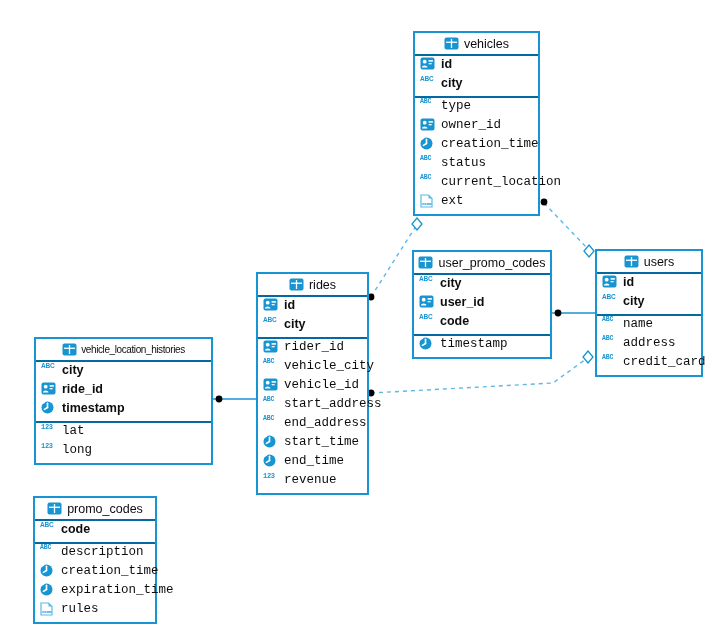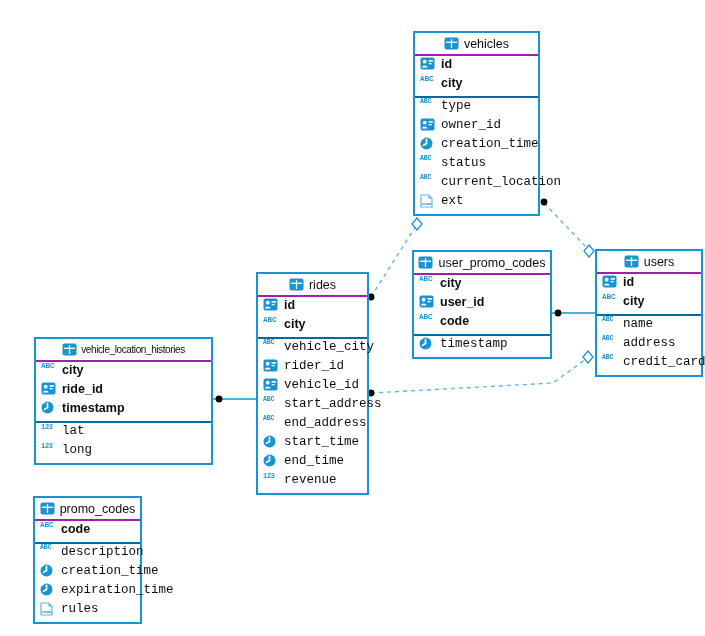--- a/index.html
+++ b/index.html
@@ -4,21 +4,21 @@
 <style>
   html,body{margin:0;padding:0;}
   body{
     width:705px;height:636px;position:relative;background:#ffffff;overflow:hidden;
     font-family:"Liberation Sans","DejaVu Sans",sans-serif;color:#0d0d0d;
   }
   #wires{position:absolute;left:0;top:0;z-index:0;}
   .tbl{position:absolute;z-index:1;background:#fff;border:2px solid #1794d2;box-sizing:border-box;}
   .thead{
     height:21px;display:flex;align-items:center;justify-content:center;gap:5px;
-    font-size:12.5px;border-bottom:2px solid #a21caf;padding:0 4px;white-space:nowrap;
+    font-size:12.5px;border-bottom:2px solid #0369a1;padding:0 4px;white-space:nowrap;
   }
   .thead.tight{font-size:10px;letter-spacing:-0.4px;gap:4px;}
   .sec{padding:1px 0;}
   .col-sec{border-top:2px solid #0369a1;font-family:Liberation Mono, monospace;}
   .row{display:flex;align-items:flex-start;height:19px;padding:0 5px;gap:4px;font-size:12.5px;white-space:nowrap;}
   .row.pk .lbl{font-weight:bold;}
   .icn{flex:0 0 17px;width:17px;display:flex;align-items:center;justify-content:flex-start;}
   .abc{font-size:6.5px;font-weight:bold;color:#1794d2;letter-spacing:-0.2px;line-height:1;}
   .num{font-size:7px;font-weight:bold;color:#1794d2;letter-spacing:-0.3px;line-height:1;}
   svg.ic{display:block;}
@@ -235,30 +235,30 @@
         </span>
       <span class="lbl">id</span>
     </div>
     <div class="row pk">
       <span class="icn abc">ABC</span>
       <span class="lbl">city</span>
     </div>
   </div>
   <div class="sec col-sec">
     <div class="row">
+      <span class="icn">
+          <svg class="ic" width="15" height="13">
+            <use href="#i-id"></use>
+          </svg>
+        </span>
+      <span class="lbl">rider_id</span>
+    </div>
+    <div class="row">
       <span class="icn abc">ABC</span>
       <span class="lbl">vehicle_city</span>
-    </div>
-    <div class="row">
-      <span class="icn">
-          <svg class="ic" width="15" height="13">
-            <use href="#i-id"></use>
-          </svg>
-        </span>
-      <span class="lbl">rider_id</span>
     </div>
     <div class="row">
       <span class="icn">
           <svg class="ic" width="15" height="13">
             <use href="#i-id"></use>
           </svg>
         </span>
       <span class="lbl">vehicle_id</span>
     </div>
     <div class="row">
@@ -328,21 +328,21 @@
       <span class="icn num">123</span>
       <span class="lbl">lat</span>
     </div>
     <div class="row">
       <span class="icn num">123</span>
       <span class="lbl">long</span>
     </div>
   </div>
 </div>
 
-<div class="tbl" style="left:33px;top:496px;width:109px;">
+<div class="tbl" style="left:33px;top:496px;width:124px;">
   <div class="thead">
     <span class="icn" style="flex-basis:15px;width:15px;">
         <svg class="ic" width="15" height="13">
           <use href="#i-table"></use>
         </svg>
       </span>
     <span>promo_codes</span>
   </div>
   <div class="sec">
     <div class="row pk">

